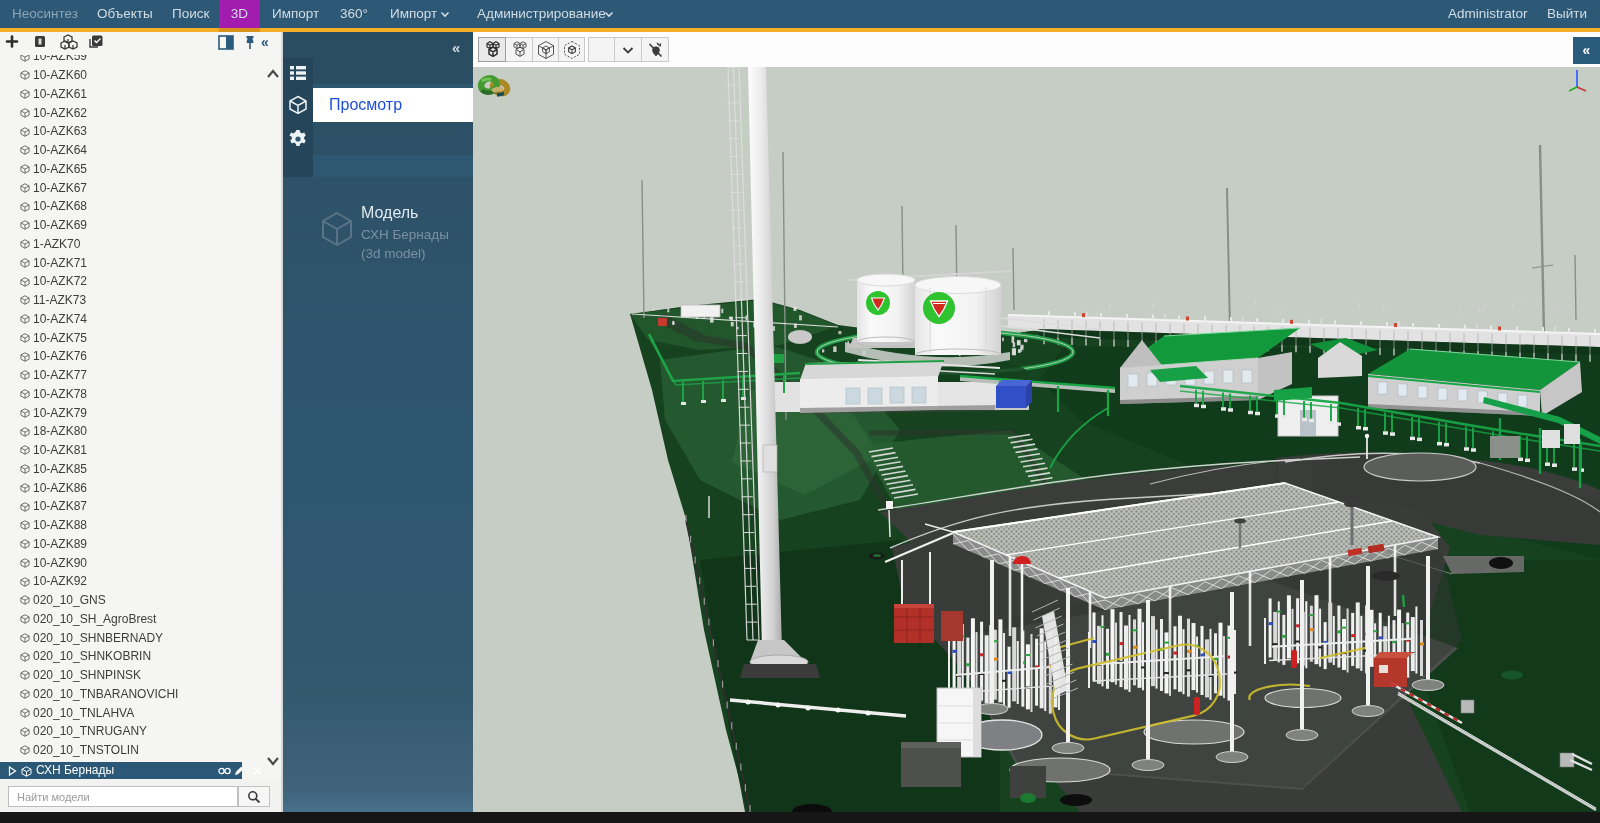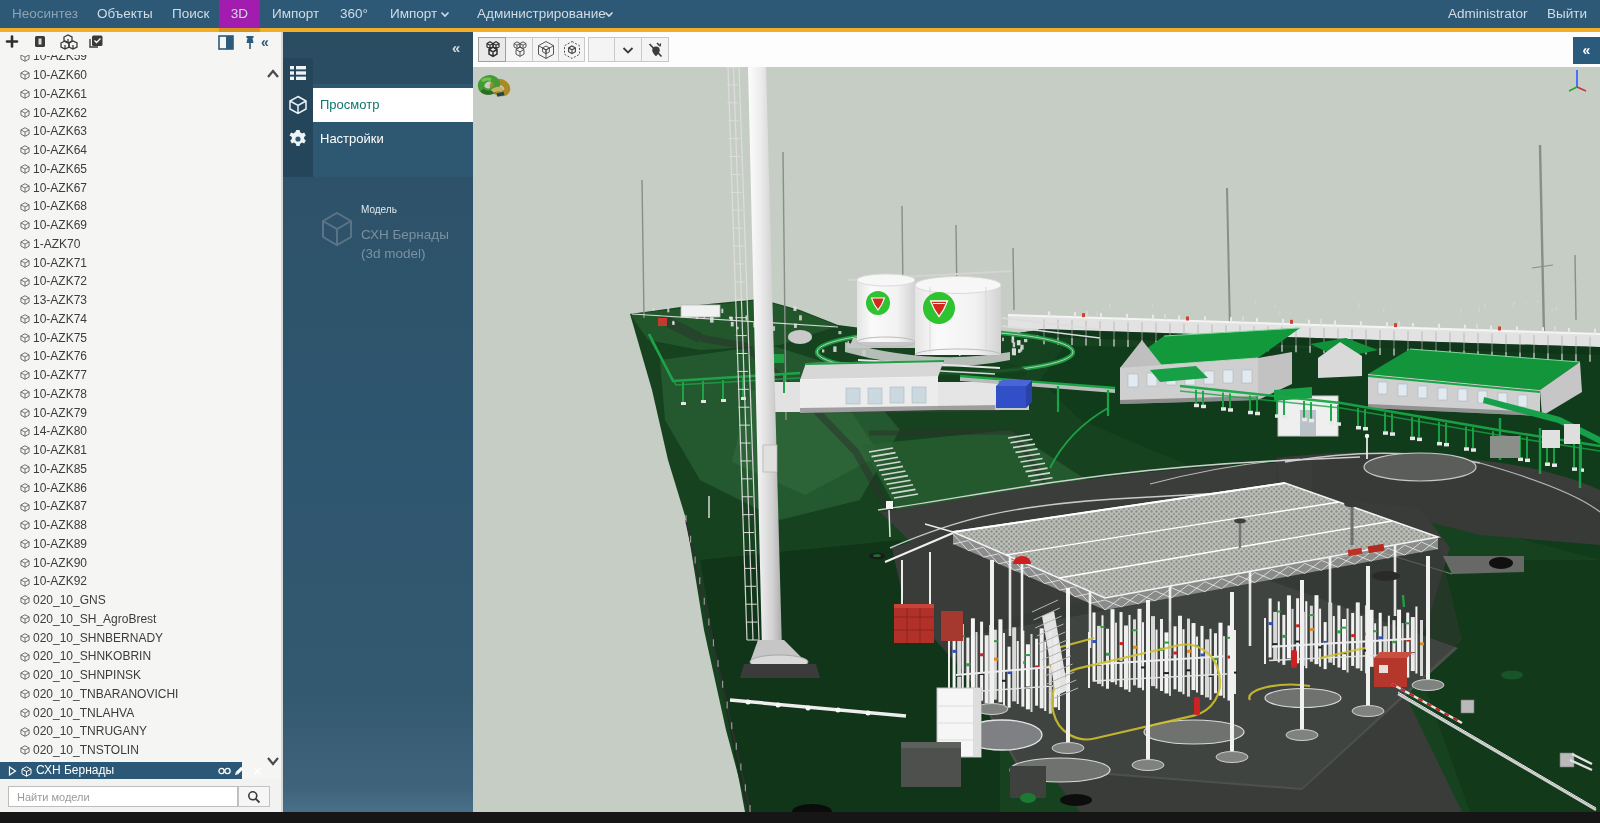--- a/index.html
+++ b/index.html
@@ -143,21 +143,21 @@
         <div class="treerow">
           <svg width="10" height="10" viewBox="0 0 11 11">
             <path d="M5.5 .8 L10 3.2 v4.6 L5.5 10.2 L1 7.8 V3.2 Z M1 3.2 L5.5 5.6 L10 3.2 M5.5 5.6 V10.2" fill="none" stroke="#666" stroke-width="1"></path>
           </svg>
           <b>10-AZK72</b>
         </div>
         <div class="treerow">
           <svg width="10" height="10" viewBox="0 0 11 11">
             <path d="M5.5 .8 L10 3.2 v4.6 L5.5 10.2 L1 7.8 V3.2 Z M1 3.2 L5.5 5.6 L10 3.2 M5.5 5.6 V10.2" fill="none" stroke="#666" stroke-width="1"></path>
           </svg>
-          <b>13-AZK73</b>
+          <b>11-AZK73</b>
         </div>
         <div class="treerow">
           <svg width="10" height="10" viewBox="0 0 11 11">
             <path d="M5.5 .8 L10 3.2 v4.6 L5.5 10.2 L1 7.8 V3.2 Z M1 3.2 L5.5 5.6 L10 3.2 M5.5 5.6 V10.2" fill="none" stroke="#666" stroke-width="1"></path>
           </svg>
           <b>10-AZK74</b>
         </div>
         <div class="treerow">
           <svg width="10" height="10" viewBox="0 0 11 11">
             <path d="M5.5 .8 L10 3.2 v4.6 L5.5 10.2 L1 7.8 V3.2 Z M1 3.2 L5.5 5.6 L10 3.2 M5.5 5.6 V10.2" fill="none" stroke="#666" stroke-width="1"></path>
@@ -185,21 +185,21 @@
         <div class="treerow">
           <svg width="10" height="10" viewBox="0 0 11 11">
             <path d="M5.5 .8 L10 3.2 v4.6 L5.5 10.2 L1 7.8 V3.2 Z M1 3.2 L5.5 5.6 L10 3.2 M5.5 5.6 V10.2" fill="none" stroke="#666" stroke-width="1"></path>
           </svg>
           <b>10-AZK79</b>
         </div>
         <div class="treerow">
           <svg width="10" height="10" viewBox="0 0 11 11">
             <path d="M5.5 .8 L10 3.2 v4.6 L5.5 10.2 L1 7.8 V3.2 Z M1 3.2 L5.5 5.6 L10 3.2 M5.5 5.6 V10.2" fill="none" stroke="#666" stroke-width="1"></path>
           </svg>
-          <b>14-AZK80</b>
+          <b>18-AZK80</b>
         </div>
         <div class="treerow">
           <svg width="10" height="10" viewBox="0 0 11 11">
             <path d="M5.5 .8 L10 3.2 v4.6 L5.5 10.2 L1 7.8 V3.2 Z M1 3.2 L5.5 5.6 L10 3.2 M5.5 5.6 V10.2" fill="none" stroke="#666" stroke-width="1"></path>
           </svg>
           <b>10-AZK81</b>
         </div>
         <div class="treerow">
           <svg width="10" height="10" viewBox="0 0 11 11">
             <path d="M5.5 .8 L10 3.2 v4.6 L5.5 10.2 L1 7.8 V3.2 Z M1 3.2 L5.5 5.6 L10 3.2 M5.5 5.6 V10.2" fill="none" stroke="#666" stroke-width="1"></path>
@@ -338,22 +338,21 @@
           <line x1="8.8" y1="8.8" x2="12.5" y2="12.5" stroke="#3a3a3a" stroke-width="1.8"></line>
         </svg>
     </div>
   </div>
 </div>
 
 <div class="abs" id="panel">
   <div class="abs" style="left:169px;top:7px;width:20px;height:20px;color:#cfd9e0;font-size:15px;font-weight:bold;">«</div>
   <div class="abs" style="left:0;top:26px;width:30px;height:119px;background:#24455a;"></div>
   <div class="abs" style="left:30px;top:26px;width:160px;height:30px;background:#2e5871;color:#e8eef3;font-size:13px;line-height:30px;padding-left:7px;margin-top:26px;">Список p3db файлов</div>
-  <div class="abs" style="left:30px;top:56px;width:160px;height:34px;background:#ffffff;color:#0f766e;font-size:13px;line-height:34px;padding-left:7px;">Просмотр</div>
-  <div class="abs" style="left:30px;top:90px;width:160px;height:33px;background:#2e5871;color:#fff;font-size:13px;line-height:33px;padding-left:7px;">Настройки</div>
+  <div class="abs" style="left:30px;top:56px;width:160px;height:34px;background:#ffffff;color:#1d4ed8;font-size:16px;line-height:34px;padding-left:16px;">Просмотр</div>
   <div class="abs" style="left:30px;top:123px;width:160px;height:22px;background:#2e5871;"></div>
   <svg class="abs" style="left:5px;top:31px;" width="20" height="20" viewBox="0 0 20 20">
     <g fill="#eef3f6">
         <rect x="2" y="3" width="4" height="3.4"></rect>
         <rect x="8" y="3" width="10" height="3.4"></rect>
         <rect x="2" y="8.3" width="4" height="3.4"></rect>
         <rect x="8" y="8.3" width="10" height="3.4"></rect>
         <rect x="2" y="13.6" width="4" height="3.4"></rect>
         <rect x="8" y="13.6" width="10" height="3.4"></rect>
       </g>
@@ -361,21 +360,21 @@
   <svg class="abs" style="left:5px;top:63px;" width="20" height="20" viewBox="0 0 20 20">
     <path d="M10 1.5 L18 6 v8 L10 18.5 L2 14 V6 Z M2 6 L10 10.5 L18 6 M10 10.5 V18.5" fill="none" stroke="#eef3f6" stroke-width="1.5"></path>
   </svg>
   <svg class="abs" style="left:5px;top:97px;" width="20" height="20" viewBox="0 0 20 20">
     <path fill="#eef3f6" d="M8.4 1 h3.2 l.5 2.3 a7 7 0 0 1 1.9 1.1 l2.2-.8 1.6 2.8 -1.7 1.5 a7 7 0 0 1 0 2.2 l1.7 1.5 -1.6 2.8 -2.2-.8 a7 7 0 0 1 -1.9 1.1 l-.5 2.3 h-3.2 l-.5-2.3 a7 7 0 0 1 -1.9-1.1 l-2.2.8 -1.6-2.8 1.7-1.5 a7 7 0 0 1 0-2.2 L1.5 6.4 3.1 3.6 l2.2.8 a7 7 0 0 1 1.9-1.1 Z"></path>
     <circle cx="10" cy="10" r="2.6" fill="#2e5871"></circle>
   </svg>
   <svg class="abs" style="left:37px;top:179px;" width="34" height="36" viewBox="0 0 34 36">
     <path d="M17 2 L31 10 v16 L17 34 L3 26 V10 Z M3 10 L17 18 L31 10 M17 18 V34" fill="none" stroke="#5b7386" stroke-width="2"></path>
   </svg>
-  <div class="abs" style="left:78px;top:172px;font-size:10px;color:#e2e9ee;">Модель</div>
+  <div class="abs" style="left:78px;top:172px;font-size:16px;color:#e2e9ee;">Модель</div>
   <div class="abs" style="left:78px;top:193px;width:104px;font-size:13.5px;color:#7b91a2;line-height:19px;">СХН Бернады (3d model)</div>
 </div>
 
 <div class="abs" id="vtoolbar"></div>
 <div class="abs cell" style="left:478px;width:28px;background:#e9e9e9;border-color:#9f9f9f;z-index:3;" id="b1">
   <svg width="20" height="20" viewBox="0 0 20 20" fill="none" stroke="#2f2f2f" stroke-width="1.2">
     <path d="M5 3.5 l3-1.7 3 1.7 v3.4 l-3 1.7 -3-1.7 z M5 3.5 l3 1.7 3-1.7 M8 5.2 v3.4"></path>
     <path d="M11 3.5 l3-1.7 3 1.7 v3.4 l-3 1.7 -3-1.7 z M11 3.5 l3 1.7 3-1.7 M14 5.2 v3.4"></path>
     <path stroke-width="1.5" d="M7 9.5 l4-2.3 4 2.3 v4.6 l-4 2.3 -4-2.3 z M7 9.5 l4 2.3 4-2.3 M11 11.8 v4.6"></path>
   </svg>

